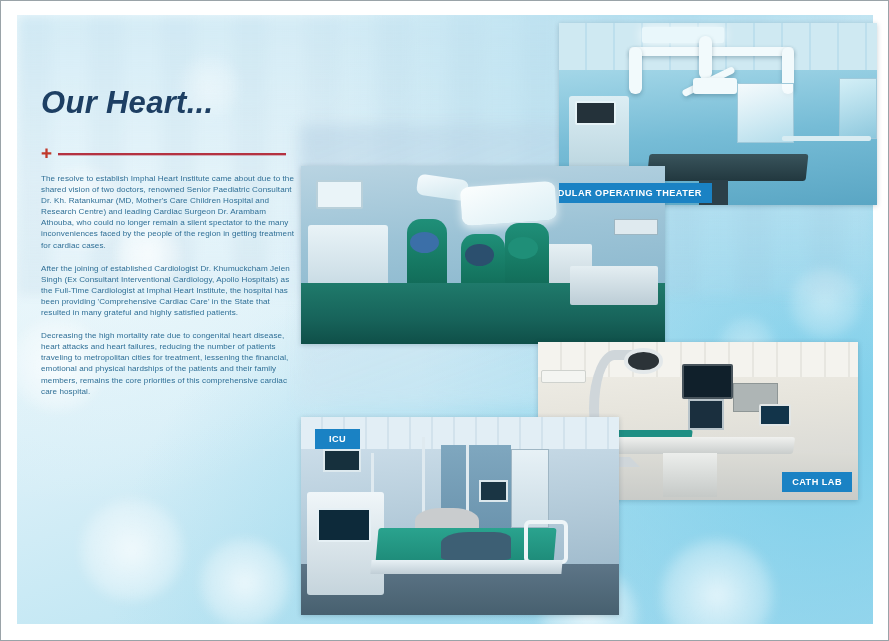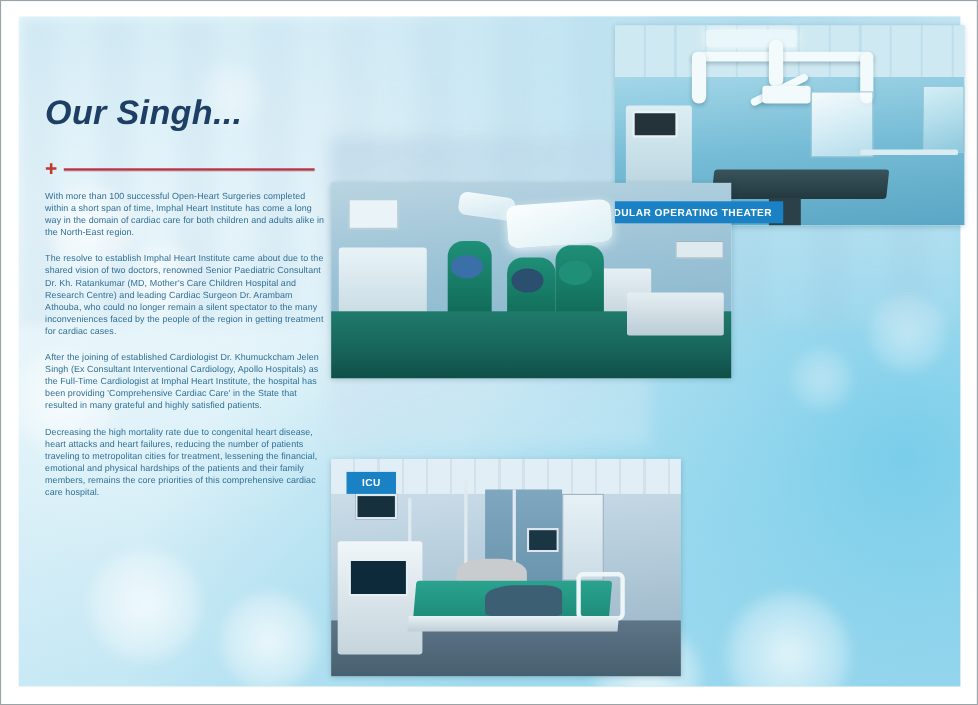--- a/index.html
+++ b/index.html
@@ -311,31 +311,30 @@
     <div class="bokeh" style="left:180px; top:520px; width:96px;  height:96px;"></div>
     <div class="bokeh" style="left:640px; top:520px; width:120px; height:120px;"></div>
     <div class="bokeh" style="left:520px; top:548px; width:104px; height:104px;"></div>
     <div class="bokeh" style="left:770px; top:250px; width:76px;  height:76px; opacity:.6;"></div>
     <div class="bokeh" style="left:700px; top:300px; width:60px;  height:60px; opacity:.5;"></div>
     <div class="bokeh" style="left:160px; top:40px;  width:64px;  height:64px; opacity:.55;"></div>
   </div>
 
   <div id="story">
 
-    <h1 id="page-title">Our Singh...</h1>
+    <h1 id="page-title">Our Heart...</h1>
 
     <div id="divider-row">
       <svg id="cross-icon" viewBox="0 0 24 24">
         <path d="M9.5 1h5v8h8v5h-8v8h-5v-8h-8V9h8z" fill="#c0392b"></path>
       </svg>
       <div id="divider-line"></div>
     </div>
 
     <div id="paragraphs">
-      <p class="para">With more than 100 successful Open-Heart Surgeries completed within a short span of time, Imphal Heart Institute has come a long way in the domain of cardiac care for both children and adults alike in the North-East region.</p>
       <p class="para">The resolve to establish Imphal Heart Institute came about due to the shared vision of two doctors, renowned Senior Paediatric Consultant Dr. Kh. Ratankumar (MD, Mother's Care Children Hospital and Research Centre) and leading Cardiac Surgeon Dr. Arambam Athouba, who could no longer remain a silent spectator to the many inconveniences faced by the people of the region in getting treatment for cardiac cases.</p>
       <p class="para">After the joining of established Cardiologist Dr. Khumuckcham Jelen Singh (Ex Consultant Interventional Cardiology, Apollo Hospitals) as the Full-Time Cardiologist at Imphal Heart Institute, the hospital has been providing 'Comprehensive Cardiac Care' in the State that resulted in many grateful and highly satisfied patients.</p>
       <p class="para">Decreasing the high mortality rate due to congenital heart disease, heart attacks and heart failures, reducing the number of patients traveling to metropolitan cities for treatment, lessening the financial, emotional and physical hardships of the patients and their family members, remains the core priorities of this comprehensive cardiac care hospital.</p>
     </div>
   </div>
 
   <div class="photo" id="photo-mot">
     <div class="mot-room"></div>
     <div class="mot-ceiling"></div>
     <div class="mot-lightbox"></div>
@@ -370,20 +369,37 @@
     <div class="sg-cap" style="left:30%; top:37%; width:8%;  height:12%; background:#3b6fa8;"></div>
     <div class="sg-person" style="left:44%; width:12%; height:44%;"></div>
     <div class="sg-cap" style="left:45%; top:44%; width:8%;  height:12%; background:#2b4f6e;"></div>
     <div class="sg-person" style="left:56%; width:12%; height:50%;"></div>
     <div class="sg-cap" style="left:57%; top:40%; width:8%;  height:12%; background:#1f8f78;"></div>
     <div class="sg-drape"></div>
     <div class="sg-tray"></div>
 
   </div>
 
+  <div class="photo" id="photo-cath">
+    <div class="ct-room"></div>
+    <div class="ct-ceiling"></div>
+    <div class="ct-floor"></div>
+    <div class="ct-ac"></div>
+    <div class="ct-carm"></div>
+    <div class="ct-ring"></div>
+    <div class="ct-cab"></div>
+    <div class="ct-monitor"></div>
+    <div class="ct-monitor2"></div>
+    <div class="ct-screen-r"></div>
+    <div class="ct-mat"></div>
+    <div class="ct-pad"></div>
+    <div class="ct-table"></div>
+    <div class="ct-base"></div>
+    <div class="badge" style="right:6px; bottom:8px;">CATH LAB</div>
+  </div>
 
   <div class="photo" id="photo-icu">
     <div class="ic-room"></div>
     <div class="ic-ceiling"></div>
     <div class="ic-wall-blue"></div>
     <div class="ic-door"></div>
     <div class="ic-floor"></div>
     <div class="ic-pole" style="left:22%; top:18%; height:58%;"></div>
     <div class="ic-pole" style="left:38%; top:10%; height:40%;"></div>
     <div class="ic-pole" style="left:52%; top:14%; height:44%;"></div>

